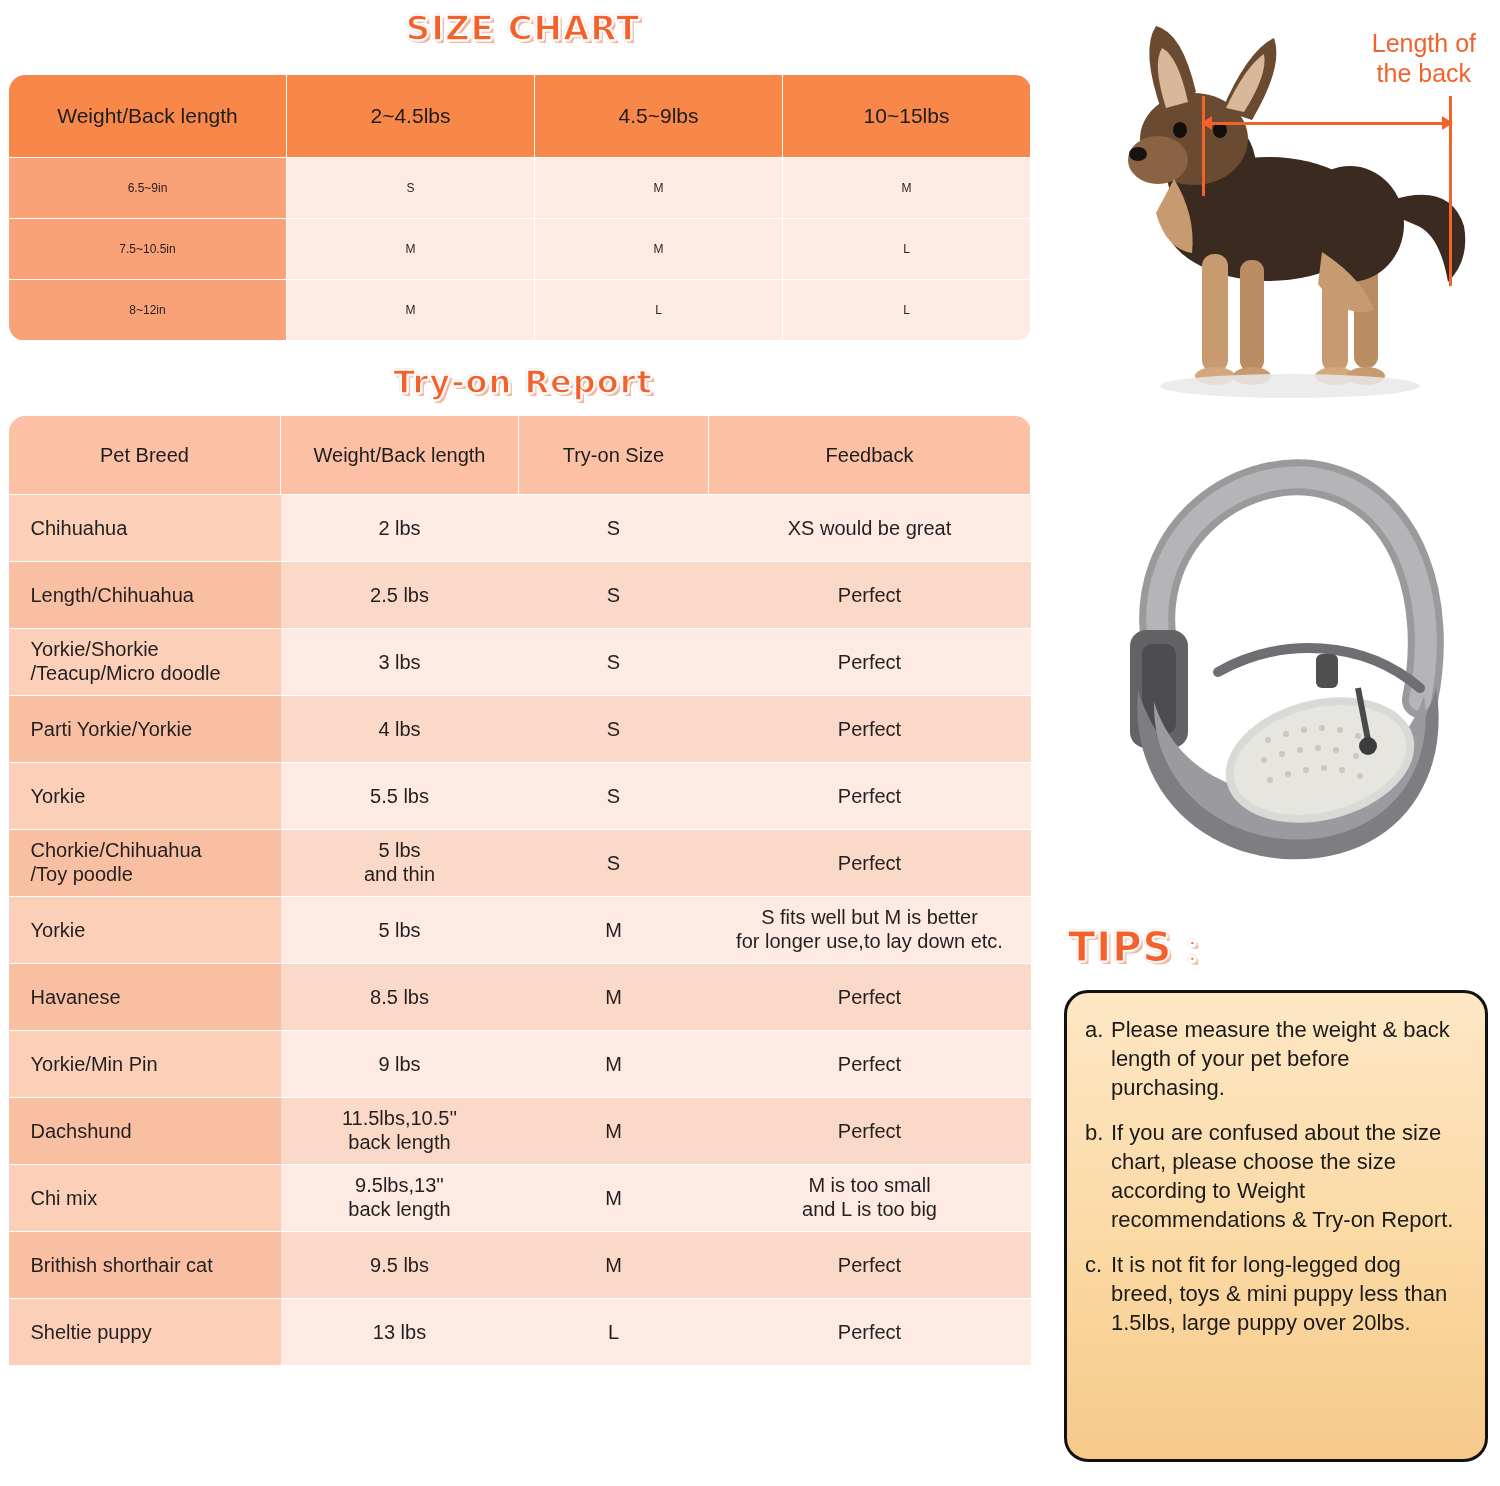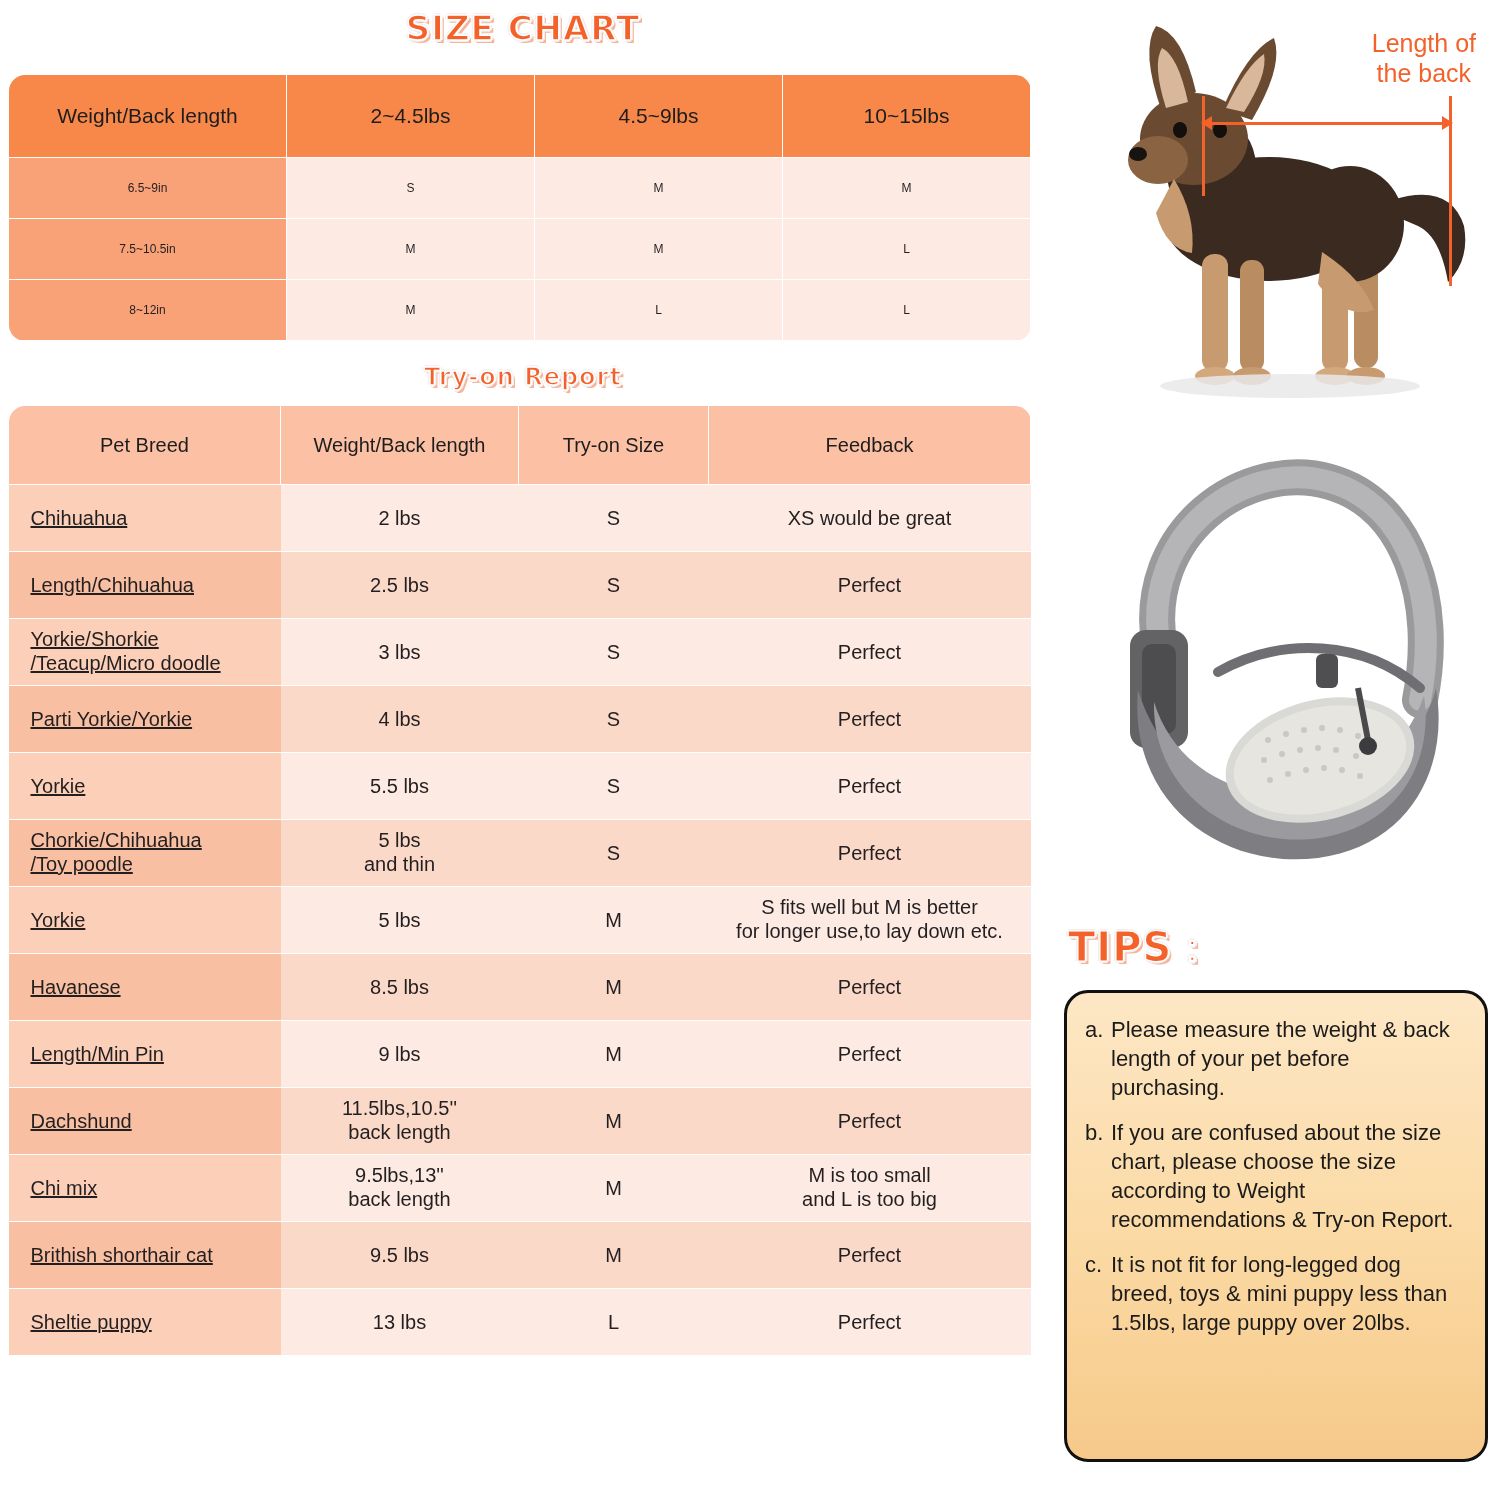--- a/index.html
+++ b/index.html
@@ -31,21 +31,21 @@
     font-weight: bold;
     font-size: 34px;
     letter-spacing: 1px;
     color: #f4622c;
     -webkit-text-stroke: 1.5px #fff;
     text-shadow:
       2px 0 0 #f0f0f0, -2px 0 0 #f0f0f0, 0 2px 0 #f0f0f0, 0 -2px 0 #f0f0f0,
       3px 3px 0 #f7b49b;
   }
   #size-chart-title { margin: 8px 0 26px 0; }
-  #tryon-title { margin: 22px 0 14px 0; font-size: 24px; }
+  #tryon-title { margin: 22px 0 14px 0; font-size: 32px; }
 
   
   table.sz {
     border-collapse: collapse;
     width: 1022px;
     table-layout: fixed;
   }
   table.sz th, table.sz td {
     border: 1px solid #ffffff;
     text-align: center;
@@ -90,21 +90,20 @@
   table.tr td {
     border-bottom: 1px solid #ffffff;
     font-size: 20px;
     height: 64px;
     vertical-align: middle;
     color: #231f20;
   }
   table.tr td.breed {
     text-align: left;
     padding-left: 22px;
-    text-decoration: underline;
   }
   table.tr td.ctr { text-align: center; }
   table.tr tbody tr:nth-child(odd)  td { background: #fdebe3; }
   table.tr tbody tr:nth-child(even) td { background: #fbd9c8; }
   table.tr tbody tr:nth-child(odd)  td.breed { background: #fbcfb8; }
   table.tr tbody tr:nth-child(even) td.breed { background: #f9bfa2; }
   .sm { font-size: 19px; line-height: 1.18; }
 
   
   .right-col {
@@ -287,21 +286,21 @@
           <td class="ctr">M</td>
           <td class="ctr sm">S fits well but M is better<br>for longer use,to lay down etc.</td>
         </tr>
         <tr>
           <td class="breed">Havanese</td>
           <td class="ctr">8.5 lbs</td>
           <td class="ctr">M</td>
           <td class="ctr">Perfect</td>
         </tr>
         <tr>
-          <td class="breed">Length/Min Pin</td>
+          <td class="breed">Yorkie/Min Pin</td>
           <td class="ctr">9 lbs</td>
           <td class="ctr">M</td>
           <td class="ctr">Perfect</td>
         </tr>
         <tr>
           <td class="breed">Dachshund</td>
           <td class="ctr sm">11.5lbs,10.5''<br>back length</td>
           <td class="ctr">M</td>
           <td class="ctr">Perfect</td>
         </tr>

